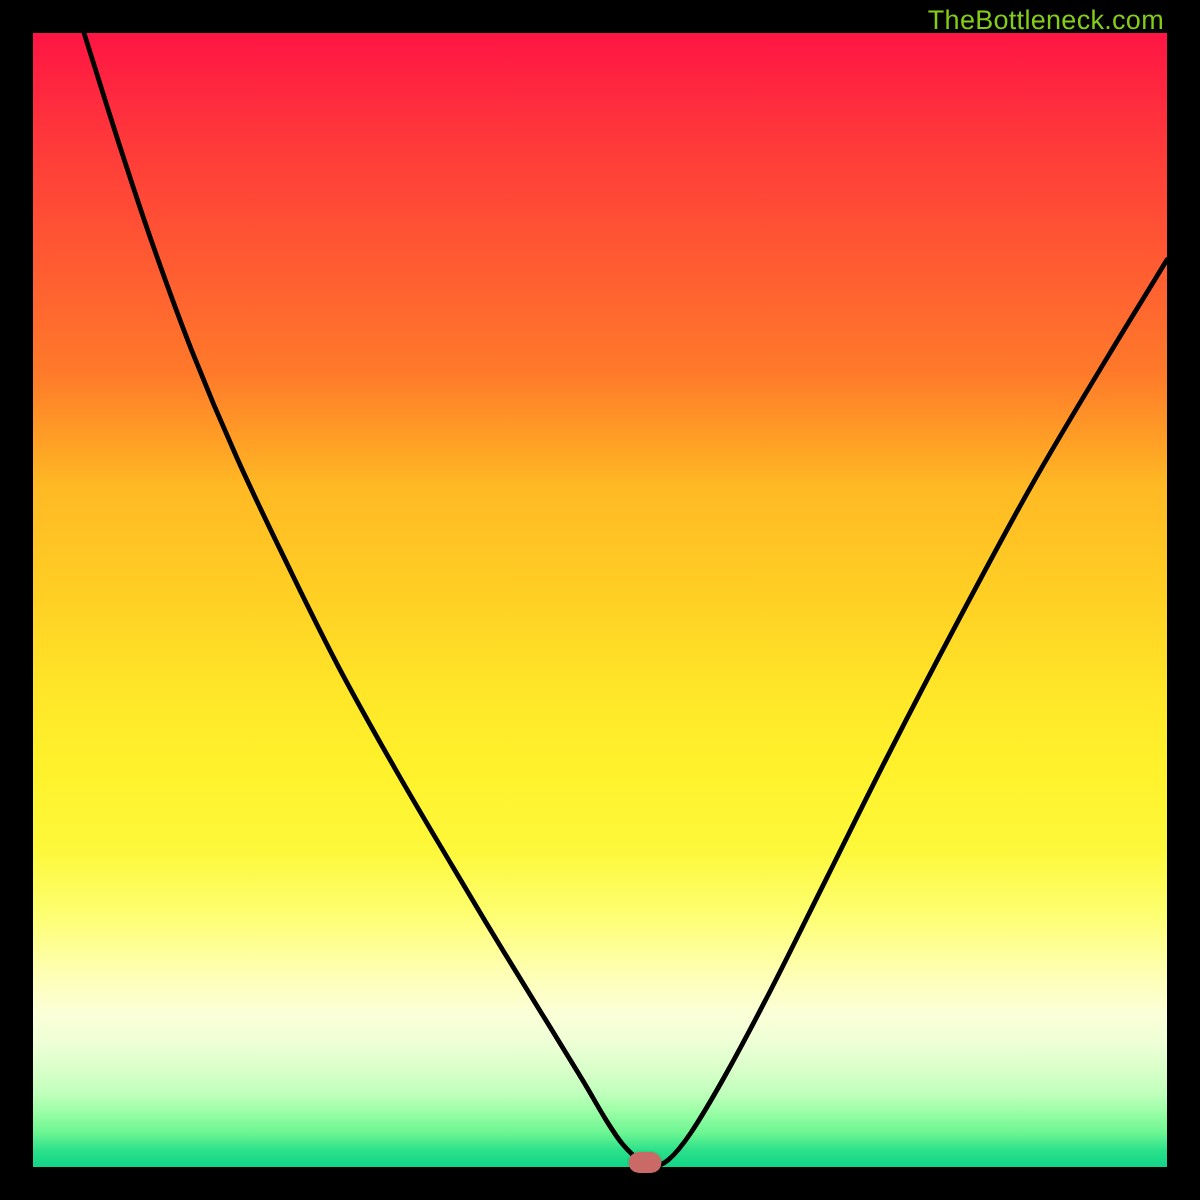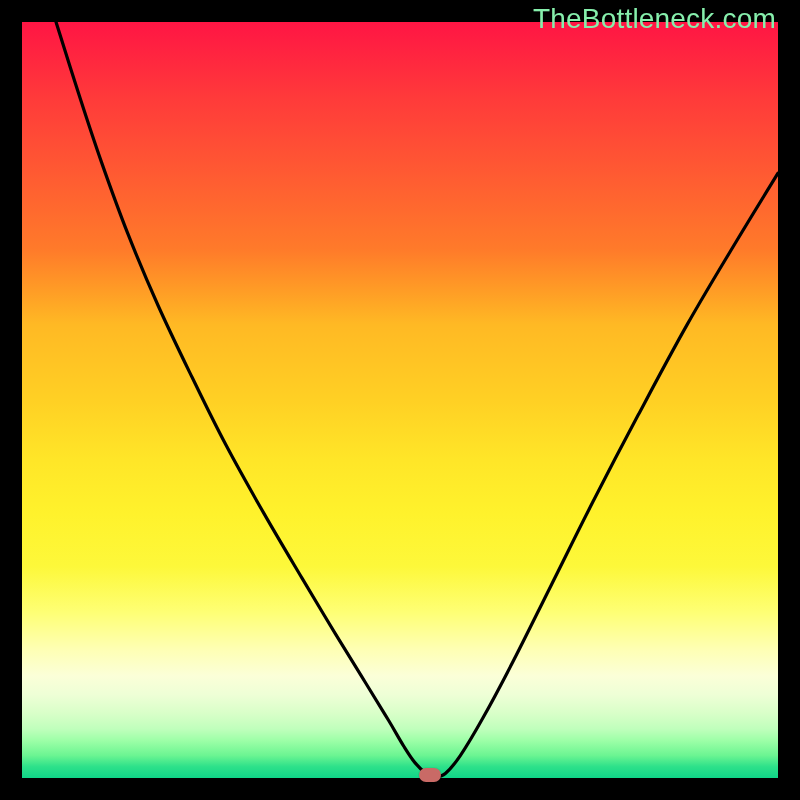--- a/index.html
+++ b/index.html
@@ -38,22 +38,22 @@
     #9effa8 95%,
     #6cf592 97%,
     #2de18a 98.5%,
     #10d588 100%
   );
 }
 .watermark {
   position: absolute;
   right: 24px;
   top: 3px;
-  color: #86efac;
-  font-size: 28px;
+  color: #84cc16;
+  font-size: 18px;
   font-weight: 500;
   letter-spacing: 0.2px;
 }
 svg.curve {
   position: absolute;
   left: 0;
   top: 0;
   width: 800px;
   height: 800px;
   pointer-events: none;

